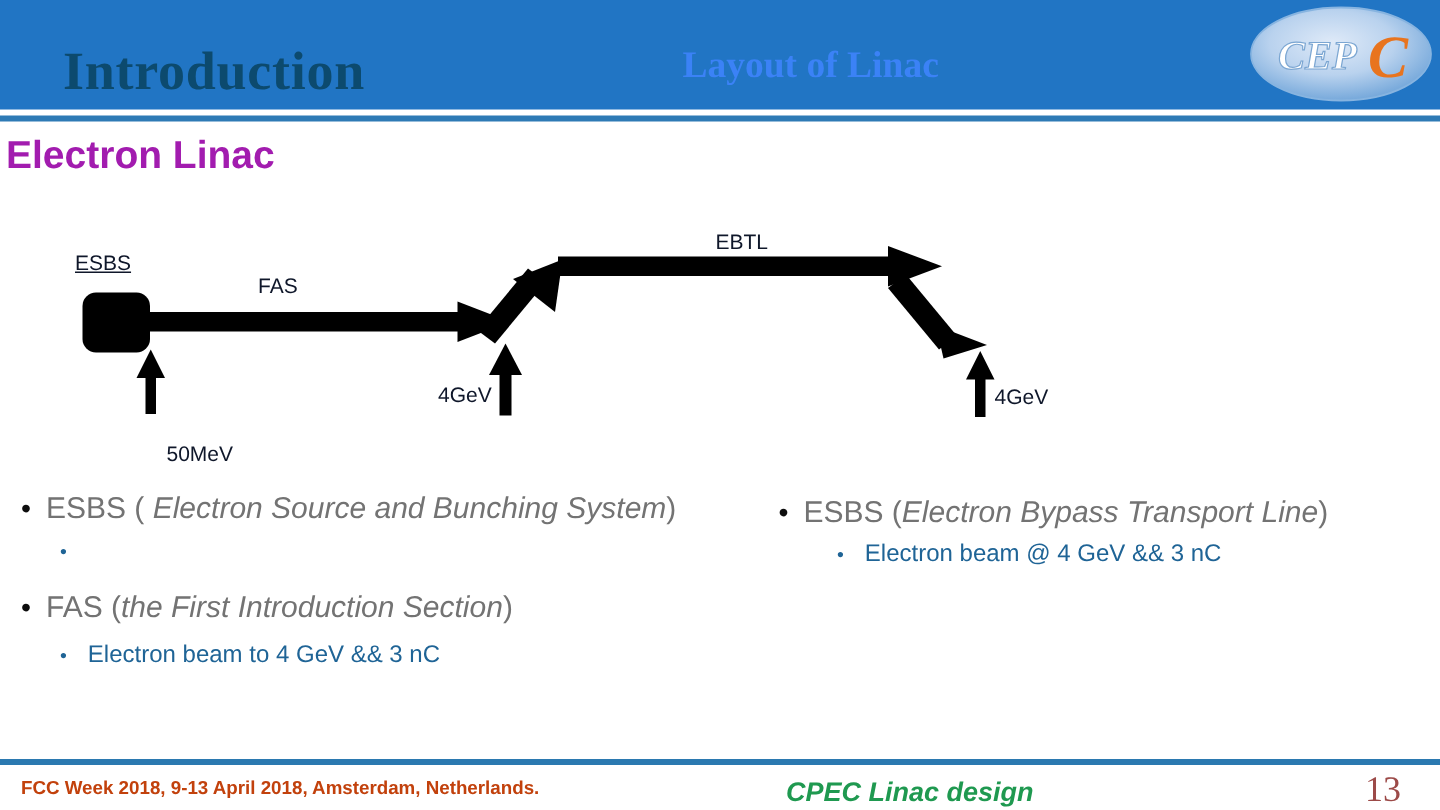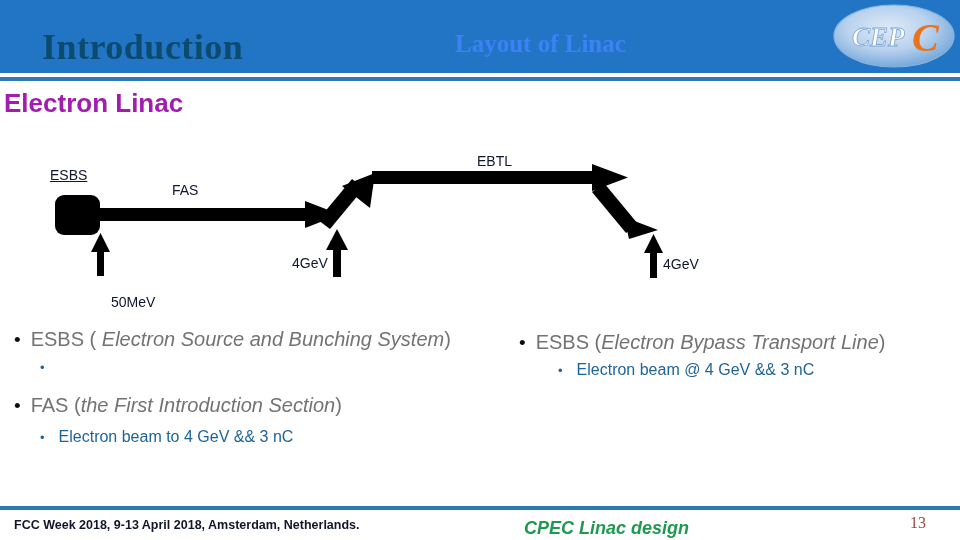--- a/index.html
+++ b/index.html
@@ -126,37 +126,37 @@
     position: absolute;
     left: 0; top: 506px;
     width: 960px; height: 4px;
     background: #2b79b0;
   }
   #footer-left {
     position: absolute;
     left: 14px; top: 518px;
     font-size: 12.5px;
     font-weight: 700;
-    color: #0f172a;
+    color: #c2410c;
     white-space: nowrap;
   }
   #footer-center {
     position: absolute;
     left: 524px; top: 518px;
     font-size: 18px;
     font-weight: 700;
     font-style: italic;
     color: #1f9950;
     white-space: nowrap;
   }
   #footer-page {
     position: absolute;
     left: 910px; top: 514px;
     font-family: "Liberation Serif", serif;
-    font-size: 16px;
+    font-size: 24px;
     color: #9c4a48;
     white-space: nowrap;
   }
 </style>
 </head>
 <body>
 
 <div id="header-band"></div>
 
 <div id="header-title">Introduction</div>

